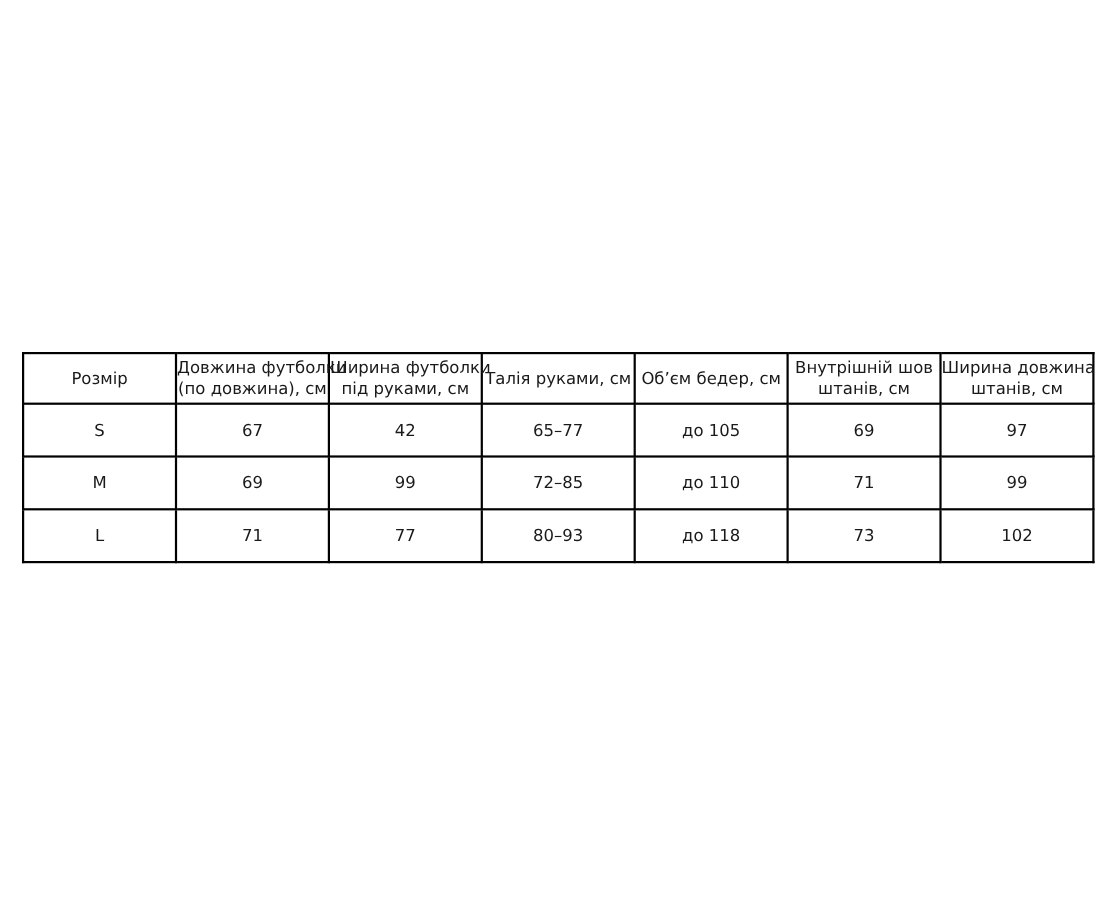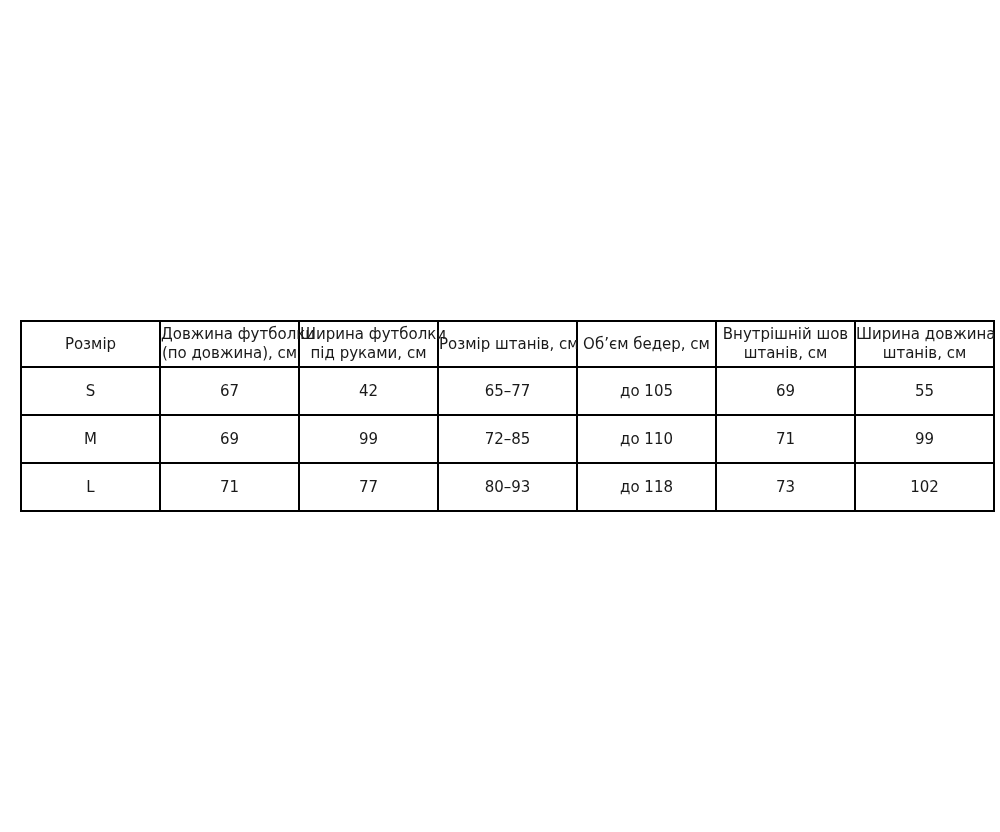--- a/index.html
+++ b/index.html
@@ -69,21 +69,21 @@
           </th>
           <th>
             <div class="hl">Довжина футболки</div>
             <div class="hl">(по довжина), см</div>
           </th>
           <th>
             <div class="hl">Ширина футболки</div>
             <div class="hl">під руками, см</div>
           </th>
           <th>
-            <div class="hl">Розмір штанів, см</div>
+            <div class="hl">Талія руками, см</div>
           </th>
           <th>
             <div class="hl">Об’єм бедер, см</div>
           </th>
           <th>
             <div class="hl">Внутрішній шов</div>
             <div class="hl">штанів, см</div>
           </th>
           <th>
             <div class="hl">Ширина довжина</div>
@@ -92,21 +92,21 @@
         </tr>
     </thead>
     <tbody id="body-rows">
         <tr>
           <td>S</td>
           <td>67</td>
           <td>42</td>
           <td>65–77</td>
           <td>до 105</td>
           <td>69</td>
-          <td>55</td>
+          <td>97</td>
         </tr>
         <tr>
           <td>M</td>
           <td>69</td>
           <td>99</td>
           <td>72–85</td>
           <td>до 110</td>
           <td>71</td>
           <td>99</td>
         </tr>

